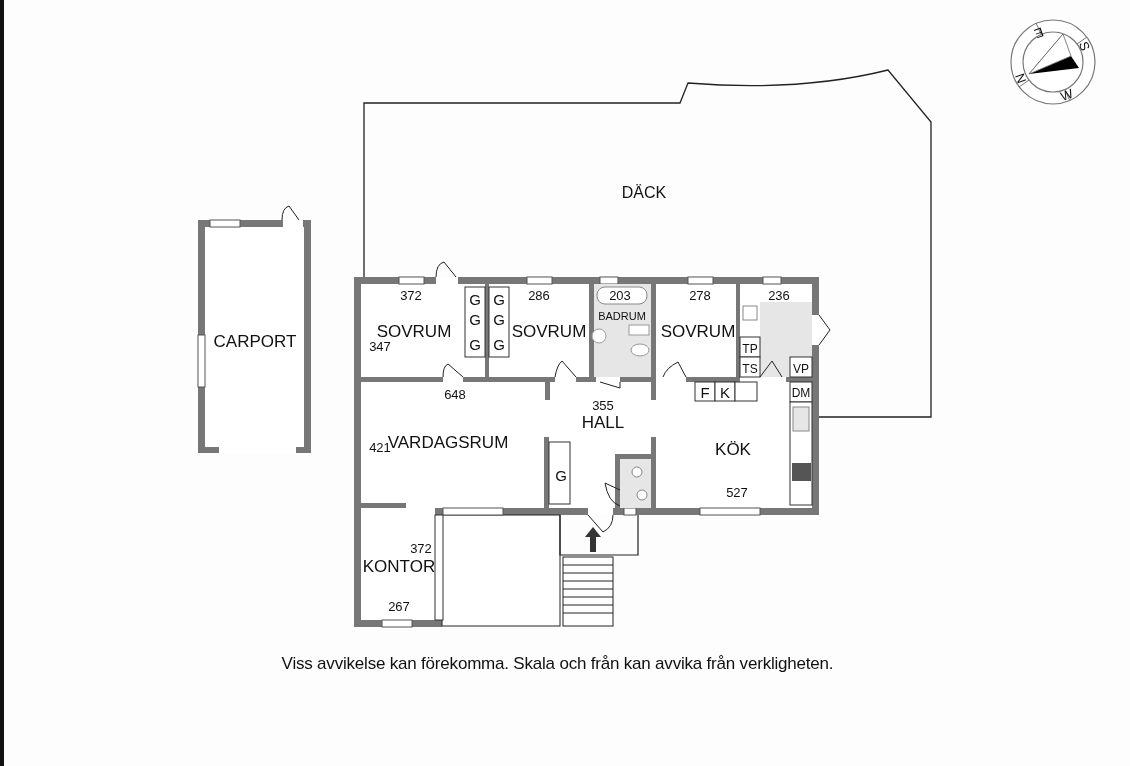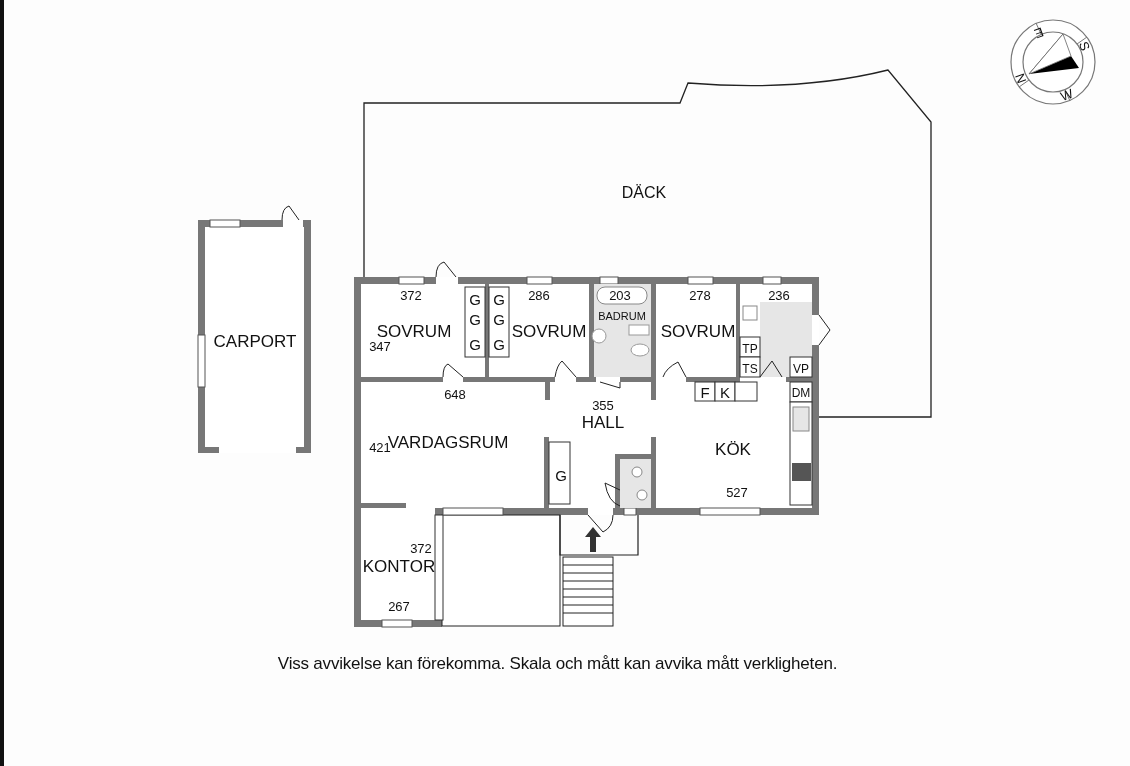--- a/index.html
+++ b/index.html
@@ -167,13 +167,13 @@
     <text class="lbl" x="603" y="410" text-anchor="middle" font-size="13">355</text>
     <text class="lbl" x="603" y="428" text-anchor="middle" font-size="17">HALL</text>
     <text class="lbl" x="733" y="455" text-anchor="middle" font-size="17">KÖK</text>
     <text class="lbl" x="737" y="497" text-anchor="middle" font-size="13">527</text>
     <text class="lbl" x="421" y="553" text-anchor="middle" font-size="13">372</text>
     <text class="lbl" x="399" y="572" text-anchor="middle" font-size="17">KONTOR</text>
     <text class="lbl" x="399" y="611" text-anchor="middle" font-size="13">267</text>
   </g>
 </svg>
 
-<div class="disclaimer">Viss avvikelse kan förekomma. Skala och mått kan avvika mått verkligheten.</div>
+<div class="disclaimer">Viss avvikelse kan förekomma. Skala och från kan avvika från verkligheten.</div>
 
 </body></html>

